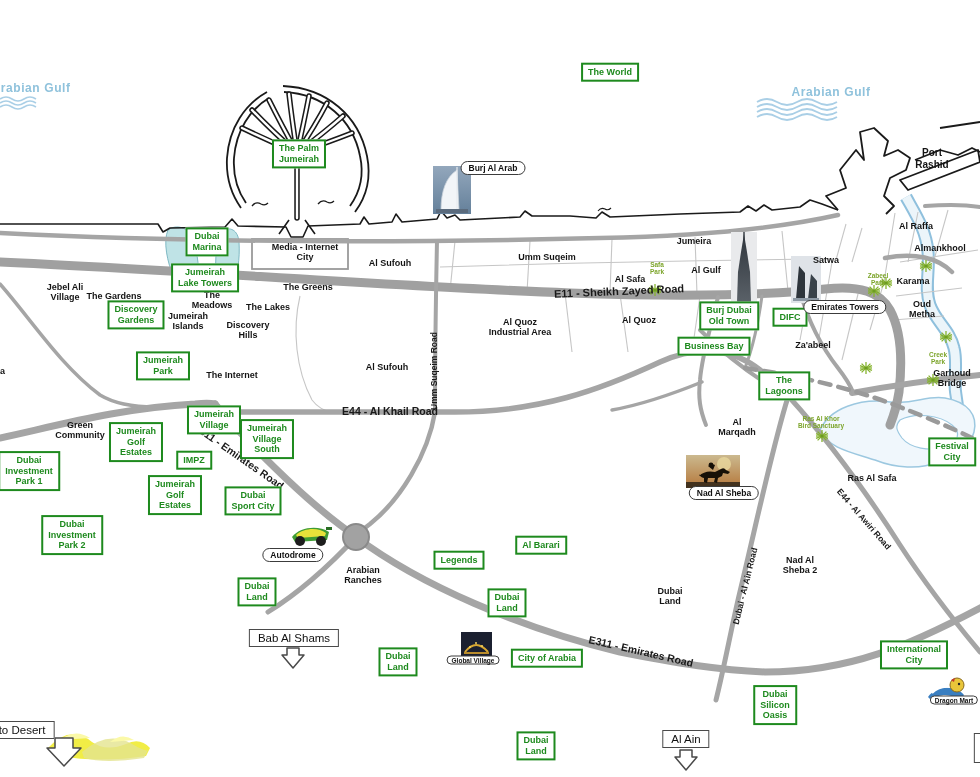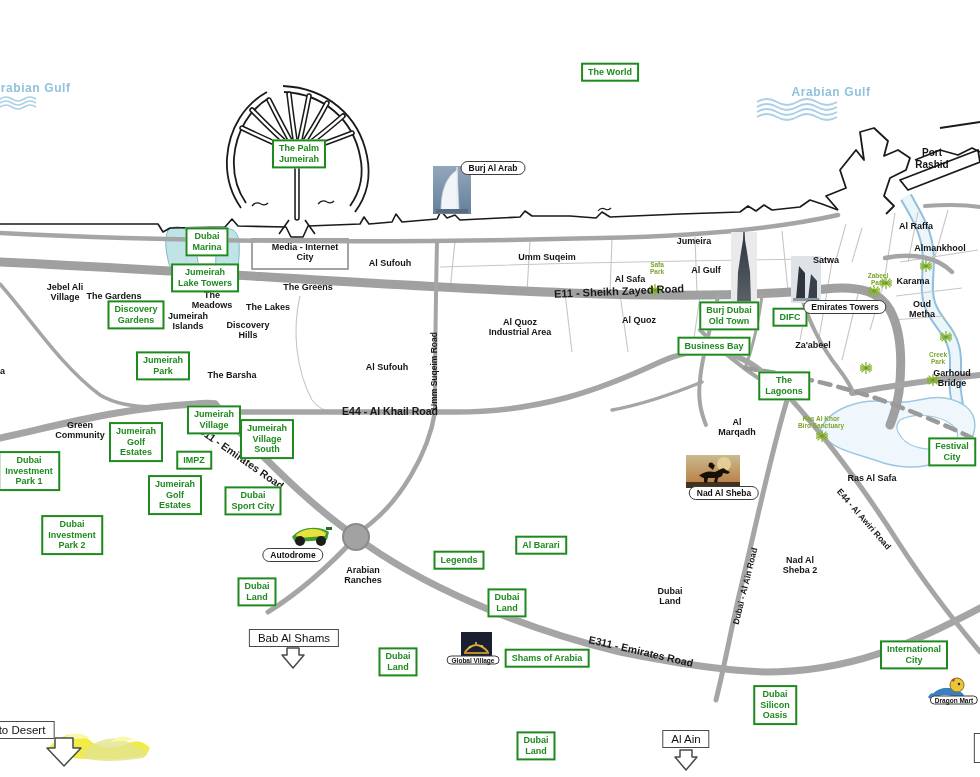--- a/index.html
+++ b/index.html
@@ -315,21 +315,21 @@
   <div class="abs gbox" style="left:257px;top:592px">Dubai
 Land</div>
   <div class="abs gbox" style="left:459px;top:560px">Legends</div>
   <div class="abs gbox" style="left:541px;top:545px">Al Barari</div>
   <div class="abs gbox" style="left:507px;top:603px">Dubai
 Land</div>
   <div class="abs gbox" style="left:398px;top:662px">Dubai
 Land</div>
   <div class="abs gbox" style="left:536px;top:746px">Dubai
 Land</div>
-  <div class="abs gbox" style="left:547px;top:658px">Shams of Arabia</div>
+  <div class="abs gbox" style="left:547px;top:658px">City of Arabia</div>
   <div class="abs gbox" style="left:729px;top:316px">Burj Dubai
 Old Town</div>
   <div class="abs gbox" style="left:790px;top:317px">DIFC</div>
   <div class="abs gbox" style="left:714px;top:346px">Business Bay</div>
   <div class="abs gbox" style="left:784px;top:386px">The
 Lagoons</div>
   <div class="abs gbox" style="left:952px;top:452px">Festival
 City</div>
   <div class="abs gbox" style="left:914px;top:655px">International
 City</div>
@@ -355,21 +355,21 @@
 Village</div>
   <div class="abs area" style="left:114px;top:296px">The Gardens</div>
   <div class="abs area" style="left:212px;top:300px">The
 Meadows</div>
   <div class="abs area" style="left:268px;top:307px">The Lakes</div>
   <div class="abs area" style="left:308px;top:287px">The Greens</div>
   <div class="abs area" style="left:188px;top:321px">Jumeirah
 Islands</div>
   <div class="abs area" style="left:248px;top:330px">Discovery
 Hills</div>
-  <div class="abs area" style="left:232px;top:375px">The Barsha</div>
+  <div class="abs area" style="left:232px;top:375px">The Internet</div>
   <div class="abs area" style="left:520px;top:327px">Al Quoz
 Industrial Area</div>
   <div class="abs area" style="left:639px;top:320px">Al Quoz</div>
   <div class="abs area" style="left:387px;top:367px">Al Sufouh</div>
   <div class="abs area" style="left:80px;top:430px">Green
 Community</div>
   <div class="abs area" style="left:363px;top:575px">Arabian
 Ranches</div>
   <div class="abs area" style="left:737px;top:427px">Al
 Marqadh</div>

